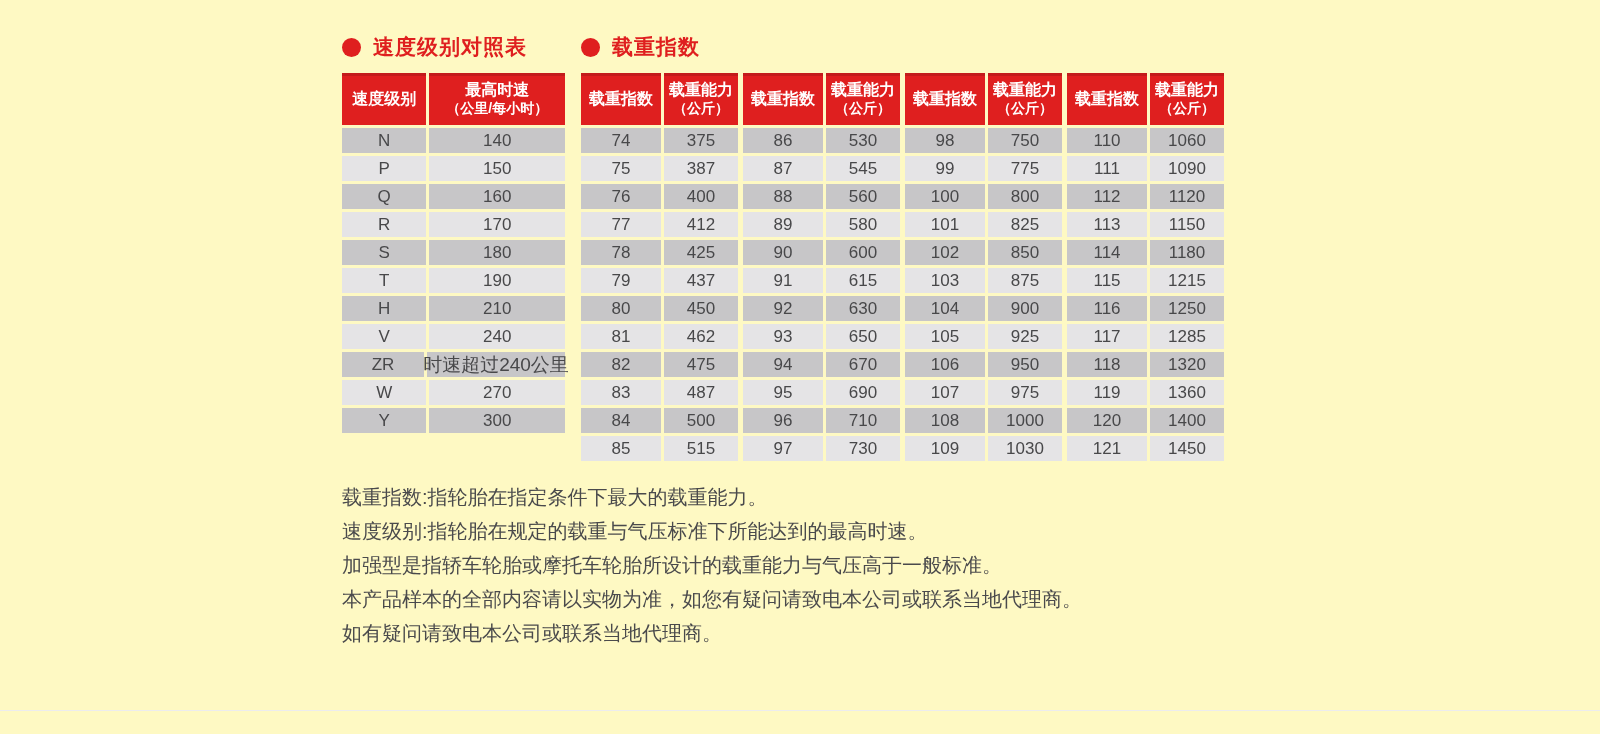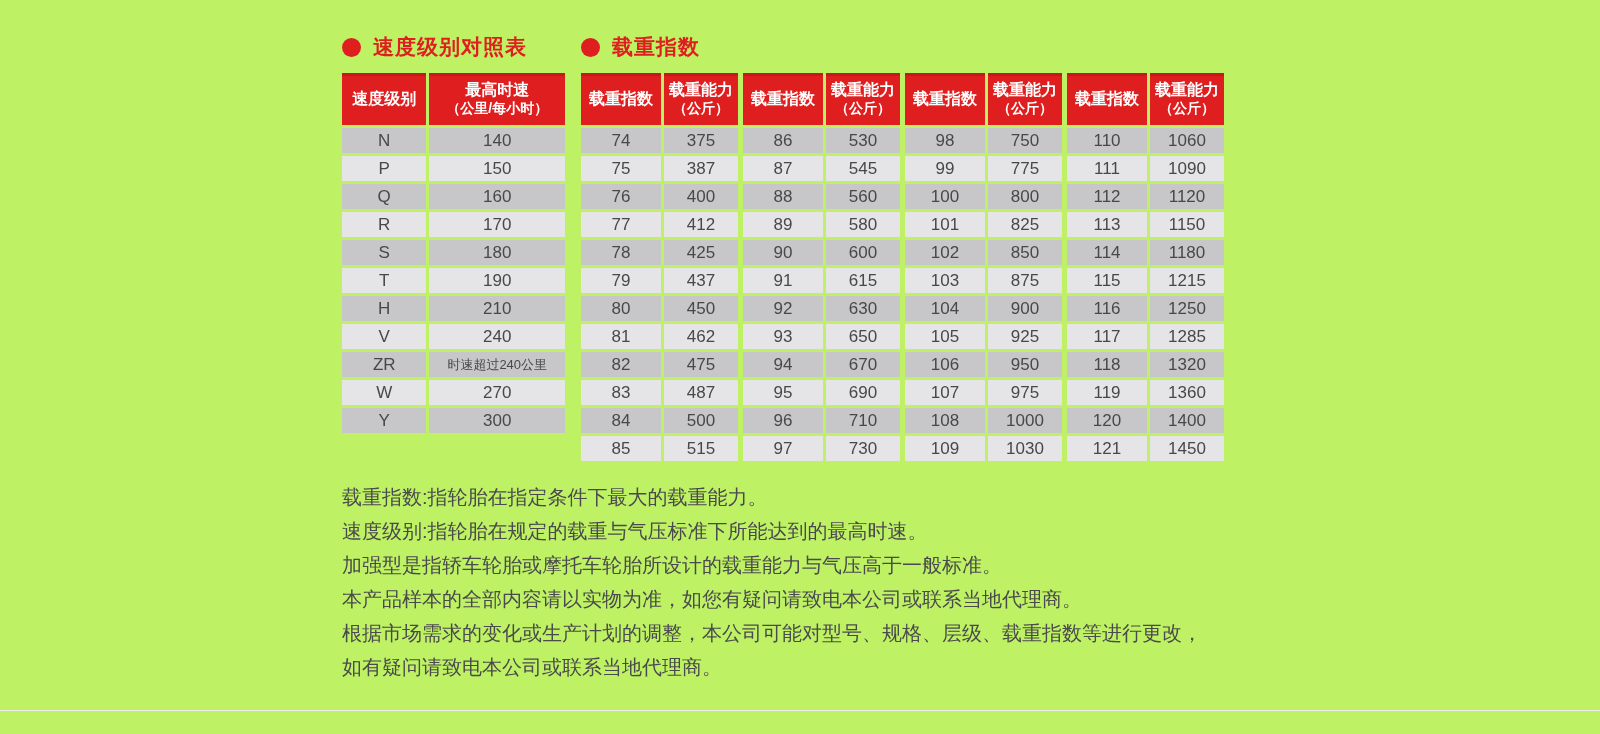--- a/index.html
+++ b/index.html
@@ -5,21 +5,21 @@
   :root{
     --red:#df1f1f;
     --red-dark:#bf1a1a;
     --row-dark:#c7c6c8;
     --row-light:#e5e4e6;
     --cell-text:#48484a;
     --note-text:#4a4a4c;
   }
   html,body{margin:0;padding:0;background:#fff;}
   .page{
-    position:relative;width:1600px;height:734px;background:#bef264;
+    position:relative;width:1600px;height:734px;background:#fef9c3;
     font-family:"Liberation Sans","DejaVu Sans",sans-serif;overflow:hidden;
   }
   .section{position:absolute;top:36px;}
   .speed-section{left:342px;width:223px;}
   .load-section{left:581px;width:573px;}
   .section-title{display:flex;align-items:center;gap:12px;height:22px;margin-bottom:15px;}
   .dot{width:19px;height:19px;border-radius:50%;background:var(--red);flex:0 0 auto;}
   .title-label{font-size:21px;font-weight:bold;color:var(--red);letter-spacing:1px;white-space:nowrap;}
   .thead{display:flex;gap:3px;}
   .th{
@@ -97,21 +97,21 @@
           <div class="tr even">
             <div class="td speed-col1">H</div>
             <div class="td speed-col2">210</div>
           </div>
           <div class="tr odd">
             <div class="td speed-col1">V</div>
             <div class="td speed-col2">240</div>
           </div>
           <div class="tr even">
             <div class="td speed-col1">ZR</div>
-            <div class="td speed-col2" style="font-size: 13px;">时速超过240公里</div>
+            <div class="td speed-col2" style="font-size: 19px;">时速超过240公里</div>
           </div>
           <div class="tr odd">
             <div class="td speed-col1">W</div>
             <div class="td speed-col2">270</div>
           </div>
           <div class="tr even">
             <div class="td speed-col1">Y</div>
             <div class="td speed-col2">300</div>
           </div>
         </div>
@@ -361,19 +361,18 @@
           </div>
         </div>
       </div>
   </section>
 
   <div class="notes" id="notes">
       <p>载重指数:指轮胎在指定条件下最大的载重能力。</p>
       <p>速度级别:指轮胎在规定的载重与气压标准下所能达到的最高时速。</p>
       <p>加强型是指轿车轮胎或摩托车轮胎所设计的载重能力与气压高于一般标准。</p>
       <p>本产品样本的全部内容请以实物为准，如您有疑问请致电本公司或联系当地代理商。</p>
-      <p>根据市场需求的变化或生产计划的调整，本公司可能对型号、规格、层级、载重指数等进行更改，</p>
       <p>如有疑问请致电本公司或联系当地代理商。</p>
     </div>
 
   <div class="bottom-line"></div>
 
 </div>
 
 </body></html>

